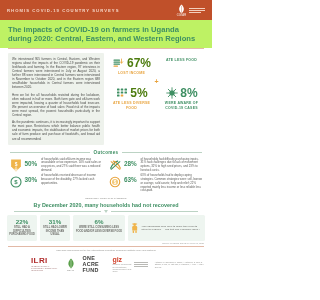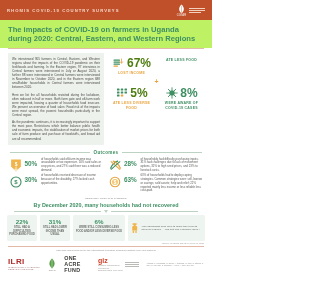--- a/index.html
+++ b/index.html
@@ -100,21 +100,21 @@
     flex: 1; background: #eef5f0; border-radius: 1.5px; padding: 3px 3px;
     display: flex; align-items: center; gap: 3px;
   }
   .quote .qtxt { font-size: 2.5px; line-height: 3.3px; color: #6d6d69; font-style: italic; }
 
   .srcnote { font-size: 2.2px; color: #9a9a96; text-align: right; padding: 1.5px 8px 0 0; }
 
   
   .foot-rule { height: 1px; background: #e2b9a6; margin: 2px 8px 0 8px; }
   .foot-note { text-align: center; font-size: 2.4px; color: #8a8a86; padding: 2px 0 3px 0; }
-  .logos { display: flex; align-items: center; gap: 7px; padding: 0 8px; }
+  .logos { display: flex; align-items: center; gap: 7px; padding: 0 8px; margin-left: 23px; }
   .ilri { font-size: 8px; font-weight: bold; color: #b02a2a; letter-spacing: .4px; line-height: 8px; }
   .ilri-sub { font-size: 2px; color: #9a6a6a; letter-spacing: .2px; }
   .cg2 { text-align: center; }
   .cg2-leaf { font-size: 9px; color: #5aa04a; line-height: 9px; }
   .cg2-word { font-size: 2.2px; color: #7a7a76; }
   .oaf { font-size: 5.4px; font-weight: bold; color: #3a3a38; letter-spacing: .3px; }
   .giz { display: flex; align-items: center; gap: 2px; }
   .giz-mark { font-size: 7px; font-weight: bold; color: #d0402a; line-height: 7px; }
   .giz-lines { display: flex; flex-direction: column; gap: 1px; }
   .giz-lines span { display: block; height: 1px; width: 14px; background: #b9b9b5; }

